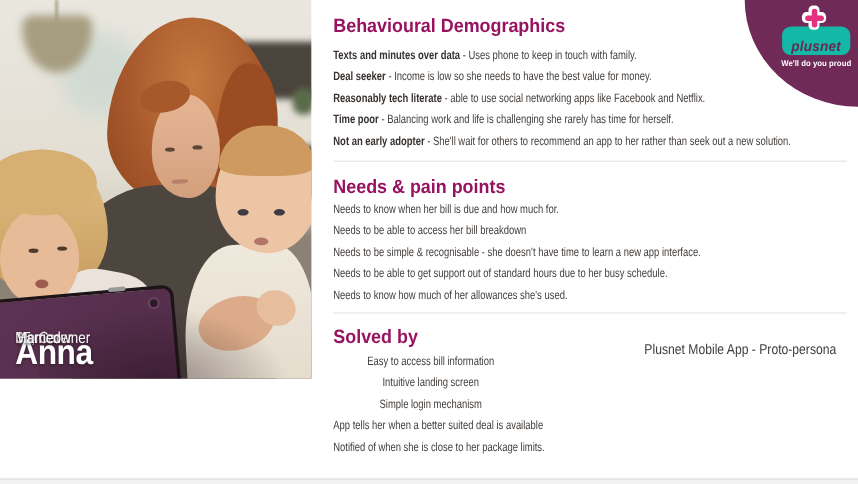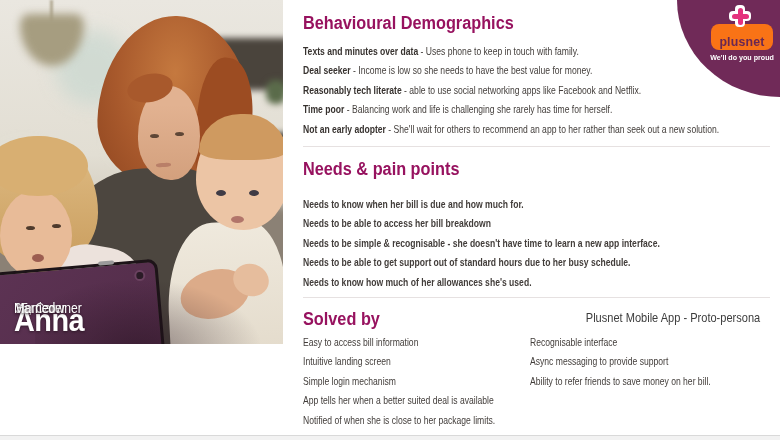--- a/index.html
+++ b/index.html
@@ -80,36 +80,36 @@
   .persona-detail { font-size:14.5px; line-height:19px; transform:scaleX(0.84); transform-origin:50% 0; }
 
   
   .content { position:absolute; left:303px; top:0; width:467px; height:333px; }
   .sec-title { color:#97125f; font-weight:bold; font-size:17.5px; line-height:21px;
                white-space:nowrap; transform:scaleX(0.93); transform-origin:0 0; }
   .t1 { margin-top:13px; }
   .t2 { margin-top:12px; }
   .t3 { margin-top:11px; }
   .list { margin-top:8px; }
-  .list2 { margin-top:15px;font-weight:bold; }
+  .list2 { margin-top:2px; }
   .line { font-size:11px; color:#423d3a; line-height:19.4px; white-space:nowrap;
           transform:scaleX(0.78); transform-origin:0 0; }
   .line b { color:#37322f; }
   .divider { border:none; border-top:1px solid #e6e1e1; height:0; margin:7px 0 0 0; width:467px; }
   .divider.d2 { margin-top:5px; }
   .cols { display:flex; margin-top:3px; }
-  .col1 { width:227px; }
+  .col1 { width:227px;text-align:center; }
   .col2 { flex:1; }
   .footer { position:absolute; right:10px; bottom:8px; font-size:13px; color:#3c3c3c; white-space:nowrap;
             transform:scaleX(0.85); transform-origin:100% 50%; }
 
   
   .logo-corner { position:absolute; top:0; right:0; width:103px; height:97px; background:#702a58;
                  border-bottom-left-radius:100% 100%; z-index:20; }
-  .logo-badge { position:absolute; top:24px; right:7px; width:62px; height:26px; background:#f97316; border-radius:8px; }
+  .logo-badge { position:absolute; top:24px; right:7px; width:62px; height:26px; background:#14b8a6; border-radius:8px;font-style:italic; }
   .logo-brand { position:absolute; bottom:1px; left:0; width:100%; text-align:center; font-size:13px; font-weight:bold;
                 color:#692753; letter-spacing:0.2px; transform:scaleX(0.95); }
   .logo-cross { position:absolute; top:5px; right:29px; width:22px; height:22px; }
   .logo-cross span { position:absolute; display:block; }
   .cv-o { left:6px; top:0; width:10px; height:22px; background:#ffffff; border-radius:4px; }
   .ch-o { left:0; top:6px; width:22px; height:10px; background:#ffffff; border-radius:4px; }
   .cv-i { left:8.5px; top:2.5px; width:5px; height:17px; background:#e5327e; border-radius:3px; }
   .ch-i { left:2.5px; top:8.5px; width:17px; height:5px; background:#e5327e; border-radius:3px; }
   .logo-tagline { position:absolute; top:53px; left:13px; width:104px; text-align:center; font-size:7.5px; font-weight:bold;
                   color:#ffffff; white-space:nowrap; transform:scaleX(0.95); }
@@ -202,25 +202,20 @@
 
     <div class="sec-title t3">Solved by</div>
     <div class="cols">
       <div class="col1">
         <div class="line">Easy to access bill information</div>
         <div class="line">Intuitive landing screen</div>
         <div class="line">Simple login mechanism</div>
         <div class="line">App tells her when a better suited deal is available</div>
         <div class="line">Notified of when she is close to her package limits.</div>
       </div>
-      <div class="col2">
-        <div class="line">Recognisable interface</div>
-        <div class="line">Async messaging to provide support</div>
-        <div class="line">Ability to refer friends to save money on her bill.</div>
-      </div>
     </div>
 
     <div class="footer">Plusnet Mobile App - Proto-persona</div>
   </div>
 
   <div class="logo-corner">
     <div class="logo-badge">
       <div class="logo-brand">plusnet</div>
     </div>
     <div class="logo-cross">

